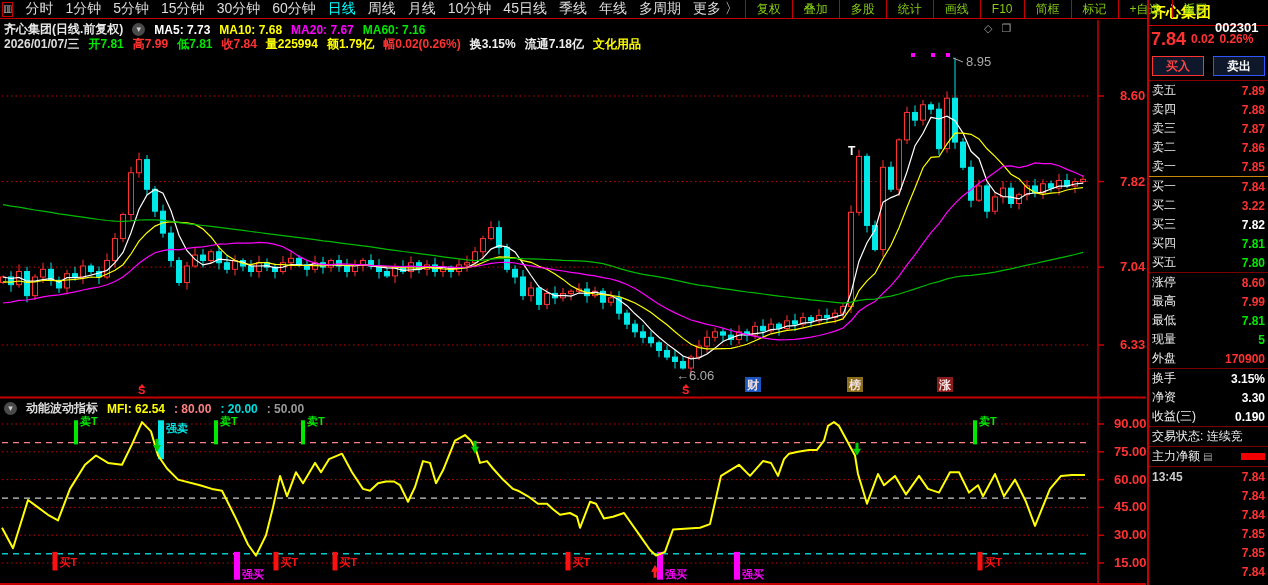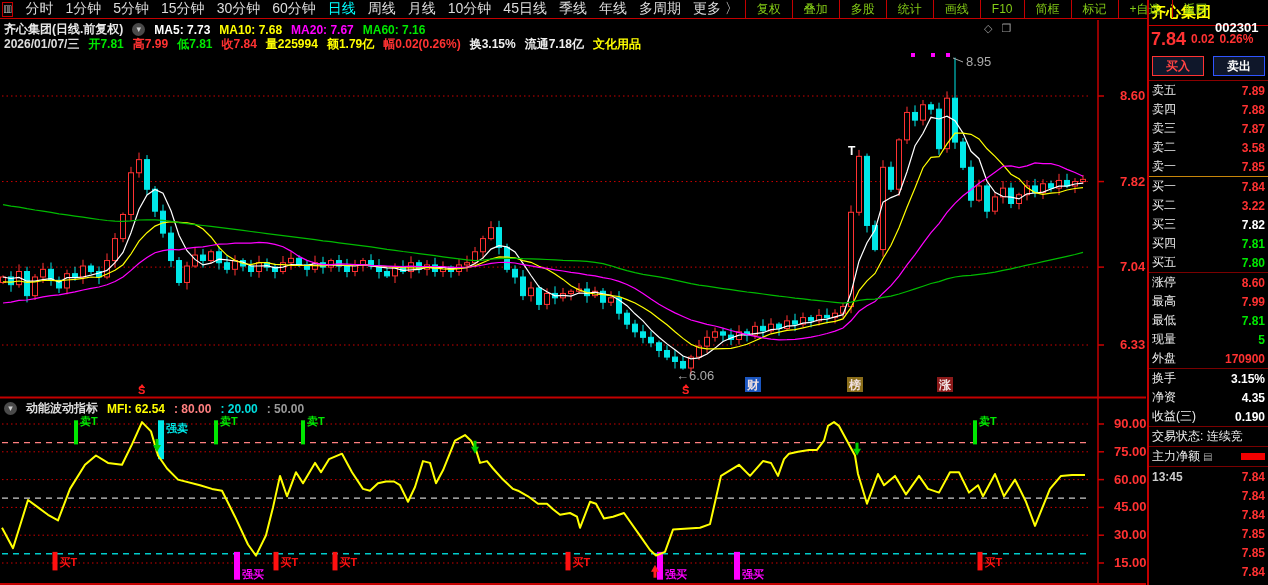--- a/index.html
+++ b/index.html
@@ -539,21 +539,21 @@
           <div class="qrow">
             <span class="qlabel">卖四</span>
             <span class="qval c-r">7.88</span>
           </div>
           <div class="qrow">
             <span class="qlabel">卖三</span>
             <span class="qval c-r">7.87</span>
           </div>
           <div class="qrow">
             <span class="qlabel">卖二</span>
-            <span class="qval c-r">3.58</span>
+            <span class="qval c-r">7.86</span>
           </div>
           <div class="qrow">
             <span class="qlabel">卖一</span>
             <span class="qval c-r">7.85</span>
           </div>
         </div>
         <div class="qsec">
           <div class="qrow">
             <span class="qlabel">买一</span>
             <span class="qval c-r">7.84</span>
@@ -597,21 +597,21 @@
             <span class="qval c-r">170900</span>
           </div>
         </div>
         <div class="qsec">
           <div class="qrow">
             <span class="qlabel">换手</span>
             <span class="qval c-w">3.15%</span>
           </div>
           <div class="qrow">
             <span class="qlabel">净资</span>
-            <span class="qval c-w">4.35</span>
+            <span class="qval c-w">3.30</span>
           </div>
           <div class="qrow">
             <span class="qlabel">收益(三)</span>
             <span class="qval c-w">0.190</span>
           </div>
         </div>
         <div class="qsec">
           <div class="qrow">
             <span class="qlabel">交易状态: 连续竞</span>
             <span class="qval c-w"></span>

